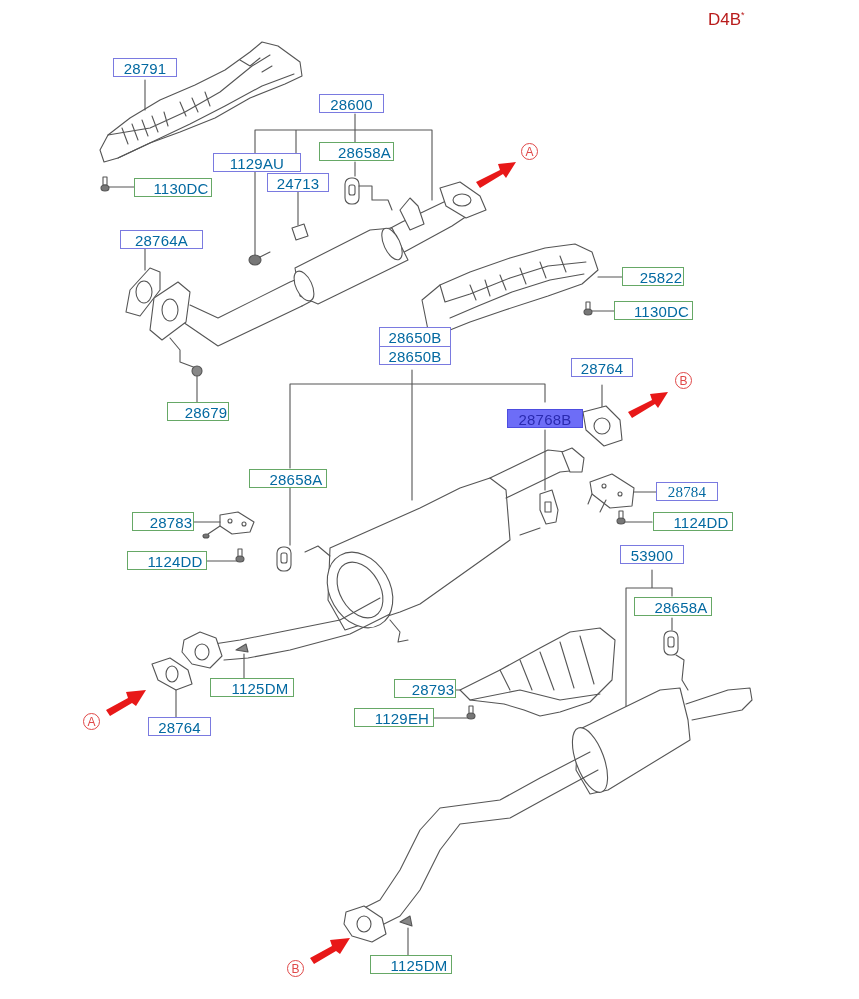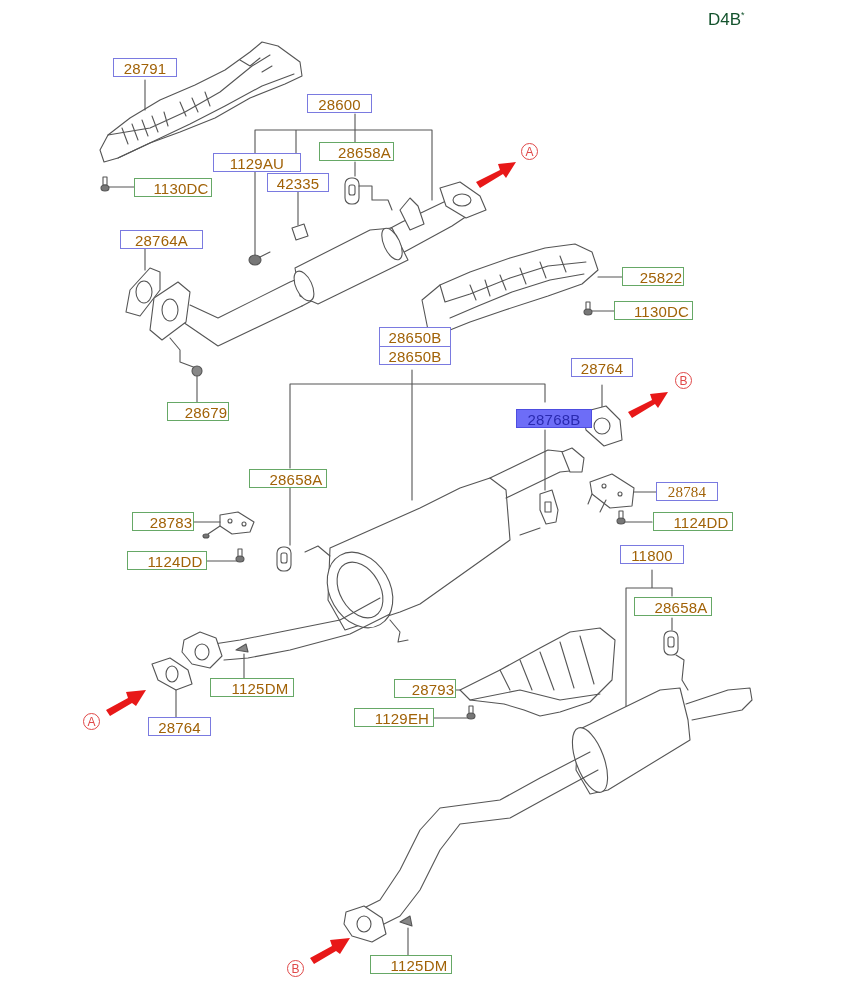--- a/index.html
+++ b/index.html
@@ -1,23 +1,23 @@
 <!DOCTYPE html>
 <html><head>
   <meta charset="utf-8">
   <style>
     html, body { margin: 0; padding: 0; background: #ffffff; }
     #stage { position: relative; width: 859px; height: 999px; overflow: hidden; background: #ffffff; font-family: "Liberation Sans", sans-serif; }
     svg#drawing { position: absolute; left: 0; top: 0; }
-    .lbl { position: absolute; height: 19px; line-height: 19px; font-size: 15px; color: #a16207; text-align: center; box-sizing: border-box; background: #fff; white-space: nowrap; letter-spacing: 0.2px; }
+    .lbl { position: absolute; height: 19px; line-height: 19px; font-size: 15px; color: #0369a1; text-align: center; box-sizing: border-box; background: #fff; white-space: nowrap; letter-spacing: 0.2px; }
     .lbl.blue { border: 1.5px solid #7a7ae0; }
     .lbl.green { border: 1.5px solid #66a866; padding-left: 16px; }
     .lbl.hl { background: #6d6df7; border: 1.5px solid #4d4de0; color: #2a2ab0; }
     .ref { position: absolute; width: 17px; height: 17px; border: 1.2px solid #e04848; border-radius: 50%; color: #e04848; font-size: 12px; line-height: 17px; text-align: center; box-sizing: border-box; }
-    .code { position: absolute; color: #14532d; font-size: 17px; text-align: right; }
+    .code { position: absolute; color: #b91c1c; font-size: 17px; text-align: right; }
     .code sup { font-size: 9px; }
   </style>
 </head>
 <body>
 
 <div id="stage">
 
   <svg id="drawing" width="859" height="999" viewBox="0 0 859 999">
     <g fill="none" stroke="#555" stroke-width="1.1" stroke-linejoin="round" stroke-linecap="round">
 
@@ -213,38 +213,38 @@
 
   <div class="code" style="left:708px; top:10px;"><span>D4B</span><sup>*</sup></div>
 
   <div class="ref" style="left:521px; top:143px;">A</div>
   <div class="ref" style="left:675px; top:372px;">B</div>
   <div class="ref" style="left:83px; top:713px;">A</div>
   <div class="ref" style="left:287px; top:960px;">B</div>
 
   <div class="lbl blue" style="left:113px; top:58px;  width:64px;">28791</div>
   <div class="lbl green" style="left:134px; top:178px; width:78px;">1130DC</div>
-  <div class="lbl blue" style="left:307px; top:94px;  width:65px;">28600</div>
+  <div class="lbl blue" style="left:319px; top:94px;  width:65px;">28600</div>
   <div class="lbl green" style="left:319px; top:142px; width:75px;">28658A</div>
   <div class="lbl blue" style="left:213px; top:153px; width:88px;">1129AU</div>
-  <div class="lbl blue" style="left:267px; top:173px; width:62px;">42335</div>
+  <div class="lbl blue" style="left:267px; top:173px; width:62px;">24713</div>
   <div class="lbl blue" style="left:107px; top:230px; width:83px;margin-left:13px;">28764A</div>
   <div class="lbl green" style="left:167px; top:402px; width:62px;">28679</div>
   <div class="lbl green" style="left:622px; top:267px; width:62px;">25822</div>
   <div class="lbl green" style="left:614px; top:301px; width:79px;">1130DC</div>
   <div class="lbl blue" style="left:379px; top:327px; width:72px; border-bottom:none;">28650B</div>
   <div class="lbl blue" style="left:379px; top:346px; width:72px;">28650B</div>
   <div class="lbl blue" style="left:571px; top:358px; width:62px;">28764</div>
-  <div class="lbl hl" style="left:507px; top:409px; width:76px;margin-left:9px;">28768B</div>
+  <div class="lbl hl" style="left:507px; top:409px; width:76px;">28768B</div>
   <div class="lbl green" style="left:249px; top:469px; width:78px;">28658A</div>
   <div class="lbl blue" style="left:656px; top:482px; width:62px;font-family:Liberation Serif, serif;">28784</div>
   <div class="lbl green" style="left:653px; top:512px; width:80px;">1124DD</div>
   <div class="lbl green" style="left:132px; top:512px; width:62px;">28783</div>
   <div class="lbl green" style="left:127px; top:551px; width:80px;">1124DD</div>
   <div class="lbl green" style="left:210px; top:678px; width:84px;">1125DM</div>
   <div class="lbl blue" style="left:148px; top:717px; width:63px;">28764</div>
-  <div class="lbl blue" style="left:620px; top:545px; width:64px;">11800</div>
+  <div class="lbl blue" style="left:620px; top:545px; width:64px;">53900</div>
   <div class="lbl green" style="left:634px; top:597px; width:78px;">28658A</div>
   <div class="lbl green" style="left:370px; top:679px; width:62px;margin-left:24px;">28793</div>
   <div class="lbl green" style="left:354px; top:708px; width:80px;">1129EH</div>
   <div class="lbl green" style="left:370px; top:955px; width:82px;">1125DM</div>
 
 </div>
 
 </body></html>

